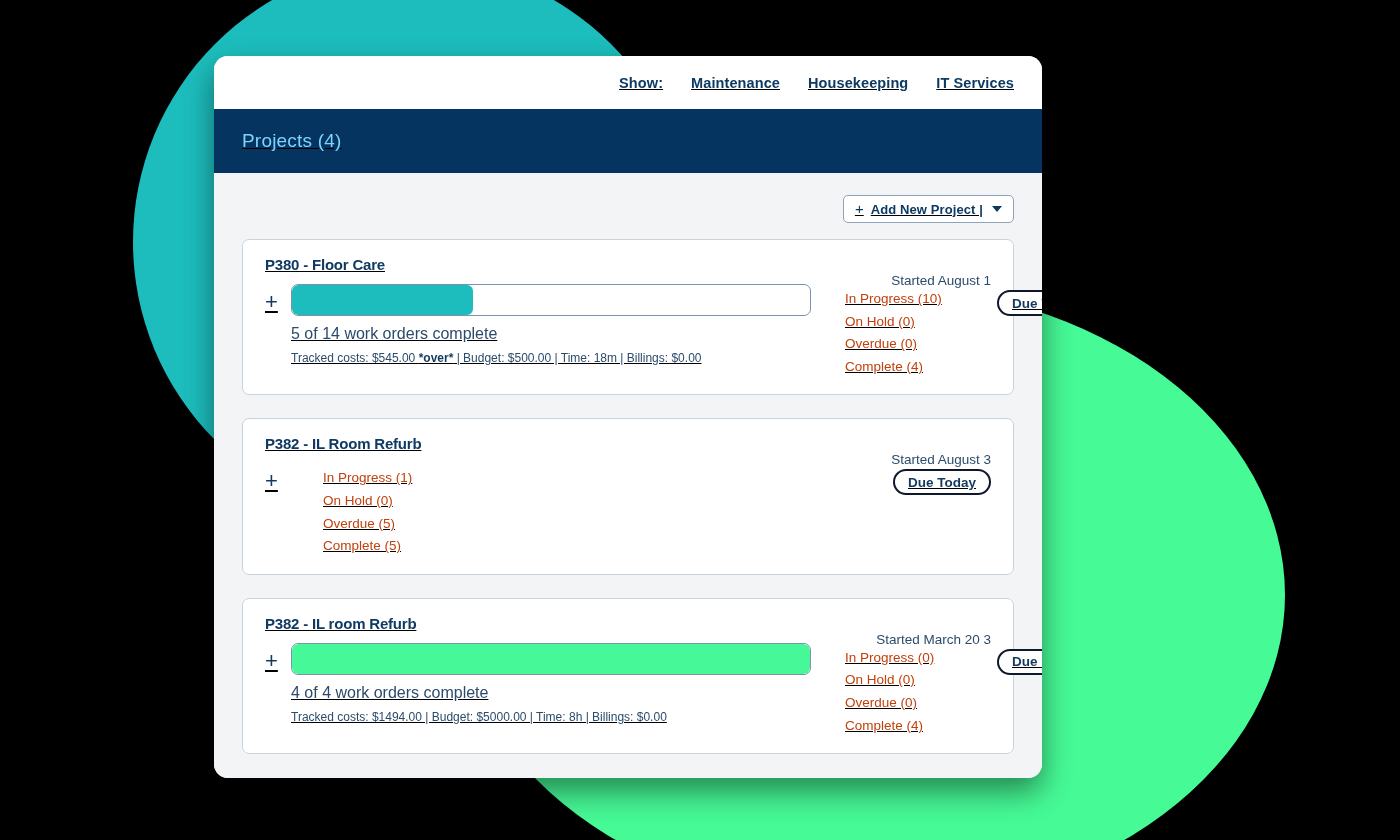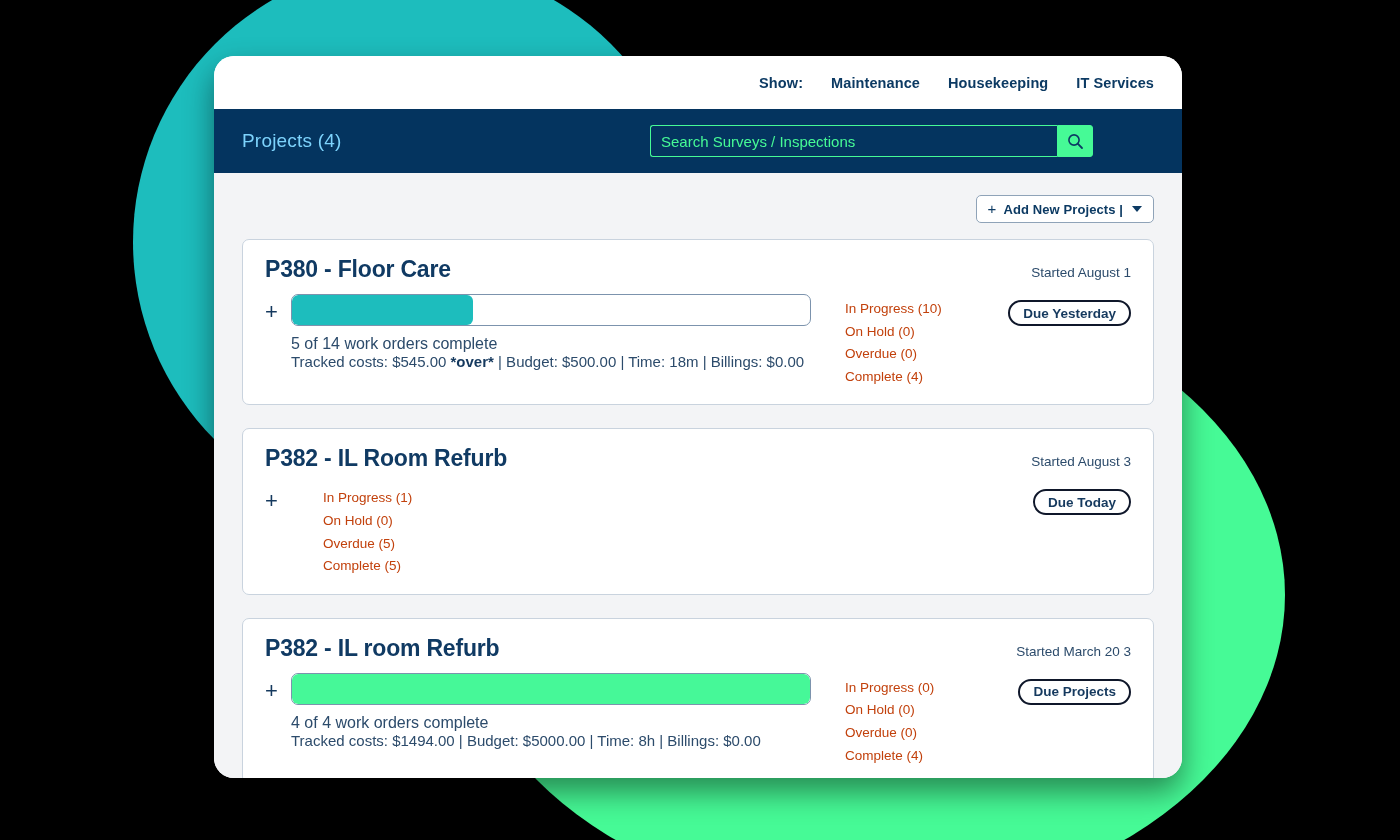--- a/index.html
+++ b/index.html
@@ -37,28 +37,29 @@
     width: 830px;
     height: 620px;
     background: #46FA96;
   }
 
   
   .window {
     position: absolute;
     left: 214px;
     top: 56px;
-    width: 968px;
+    width: 828px;
     height: 722px;
     background: #F3F4F6;
-    border-radius: 20px;
+    border-radius: 14px;
     box-shadow: 0 14px 30px rgba(0,0,0,0.45);
     overflow: hidden;
     display: flex;
     flex-direction: column;
+    text-decoration: underline;
   }
 
   
   .topnav {
     height: 53px;
     background: #FFFFFF;
     display: flex;
     align-items: center;
     justify-content: flex-end;
     padding-right: 28px;
@@ -179,31 +180,31 @@
   .card {
     background: #FFFFFF;
     border: 1px solid #C9D3DE;
     border-radius: 7px;
     margin-bottom: 23px;
     padding: 16px 22px 16px 22px;
     position: relative;
   }
 
   .card-title {
-    font-size: 23px;
+    font-size: 15px;
     font-weight: 700;
     color: #103A63;
     letter-spacing: -0.2px;
     margin-bottom: 11px;
   }
 
   .card-started {
     position: absolute;
     right: 22px;
-    top: 25px;
+    top: 33px;
     font-size: 13.5px;
     color: #2C4B6B;
     font-weight: 400;
   }
 
   .card-row {
     display: flex;
     align-items: flex-start;
   }
 
@@ -238,22 +239,23 @@
     height: 100%;
     border-radius: 6px;
   }
 
   .work-orders {
     font-size: 16px;
     color: #2C4B6B;
     margin-top: 9px;
   }
   .costs {
-    font-size: 15px;
+    font-size: 12px;
     color: #2C4B6B;
+    margin-top: 8px;
   }
   .costs b { font-weight: 700; color: #15395E; }
 
   .status-col {
     flex: 0 0 152px;
     margin-left: 32px;
     padding-top: 4px;
   }
   .status-line {
     font-size: 13.5px;
@@ -298,37 +300,28 @@
     <div class="topnav">
       <span class="topnav-label">Show:</span>
       <span class="topnav-link">Maintenance</span>
       <span class="topnav-link">Housekeeping</span>
       <span class="topnav-link">IT Services</span>
     </div>
 
     <div class="header">
       <span class="header-title">Projects (4)</span>
 
-      <div class="search-wrap">
-        <input class="search-input" type="text" placeholder="Search Surveys / Inspections" style="">
-        <button class="search-btn">
-          <svg width="17" height="17" viewBox="0 0 17 17">
-            <circle cx="7" cy="7" r="5.1" fill="none" stroke="#0C3A63" stroke-width="1.6"></circle>
-            <line x1="10.7" y1="10.7" x2="15" y2="15" stroke="#0C3A63" stroke-width="1.8" stroke-linecap="round"></line>
-          </svg>
-        </button>
-      </div>
     </div>
 
     <div class="content">
 
       <div class="toolbar">
         <button class="add-project-btn">
           <span class="add-plus">+</span>
-          <span>Add New Projects |</span>
+          <span>Add New Project |</span>
           <span class="caret"></span>
         </button>
       </div>
 
       <div id="cards">
           <div class="card">
             <div class="card-title">P380 - Floor Care</div>
             <div class="card-started">Started August 1</div>
             <div class="card-row">
               <button class="expand-btn">+</button>

